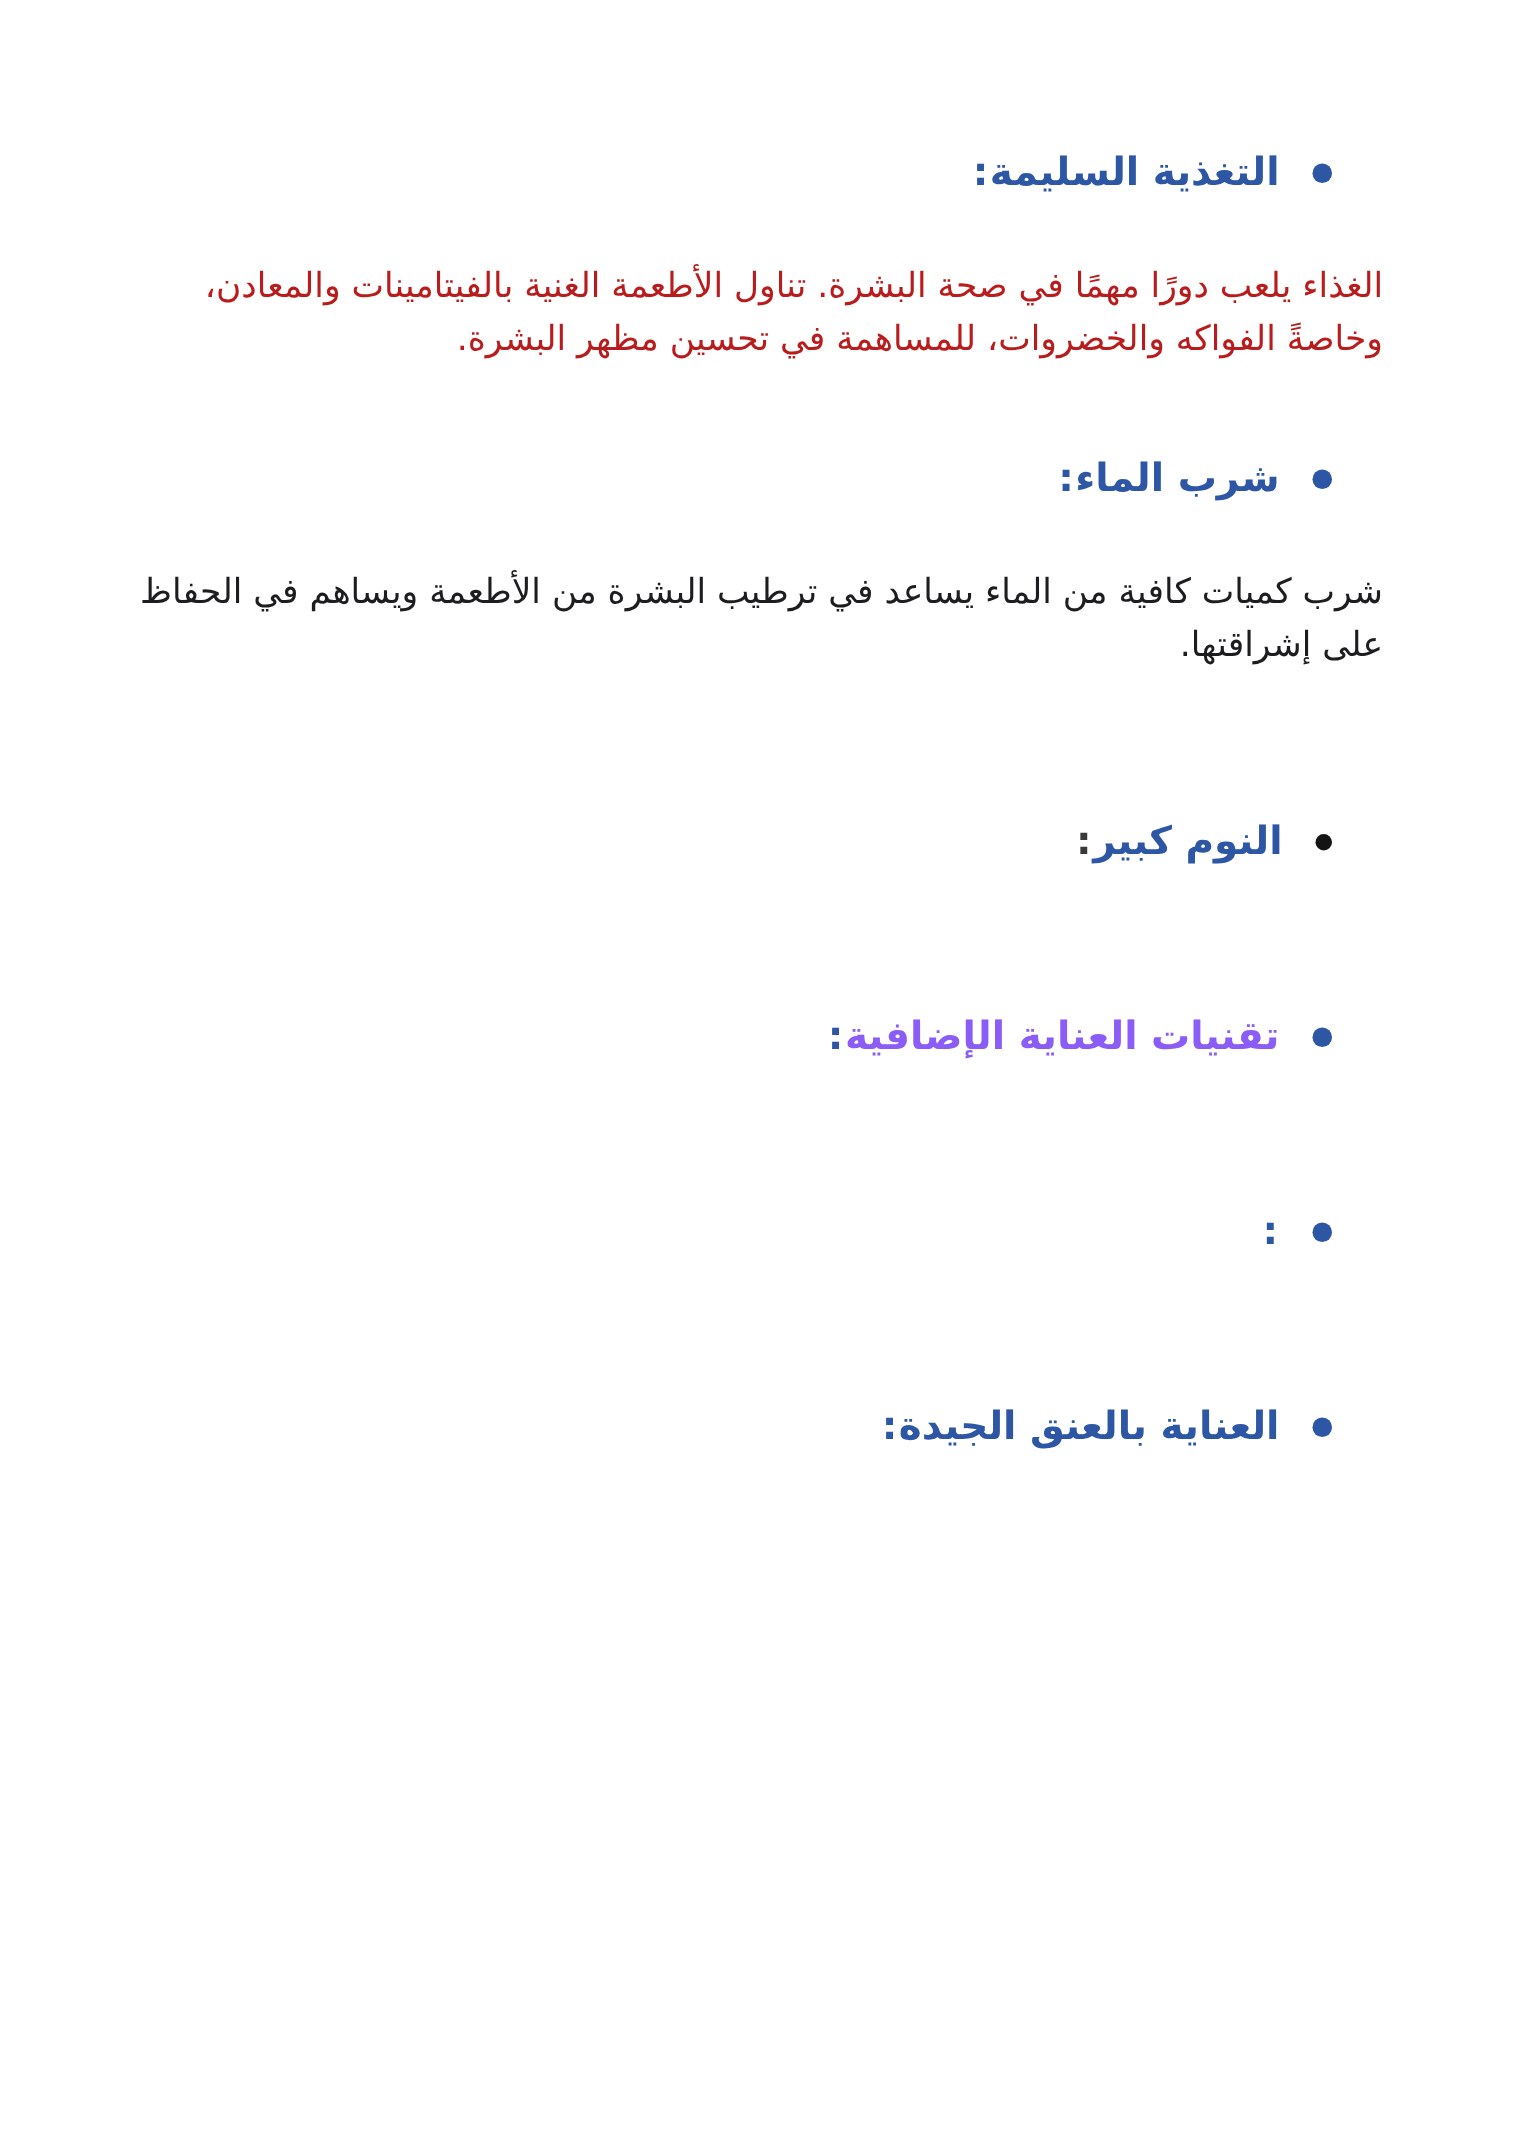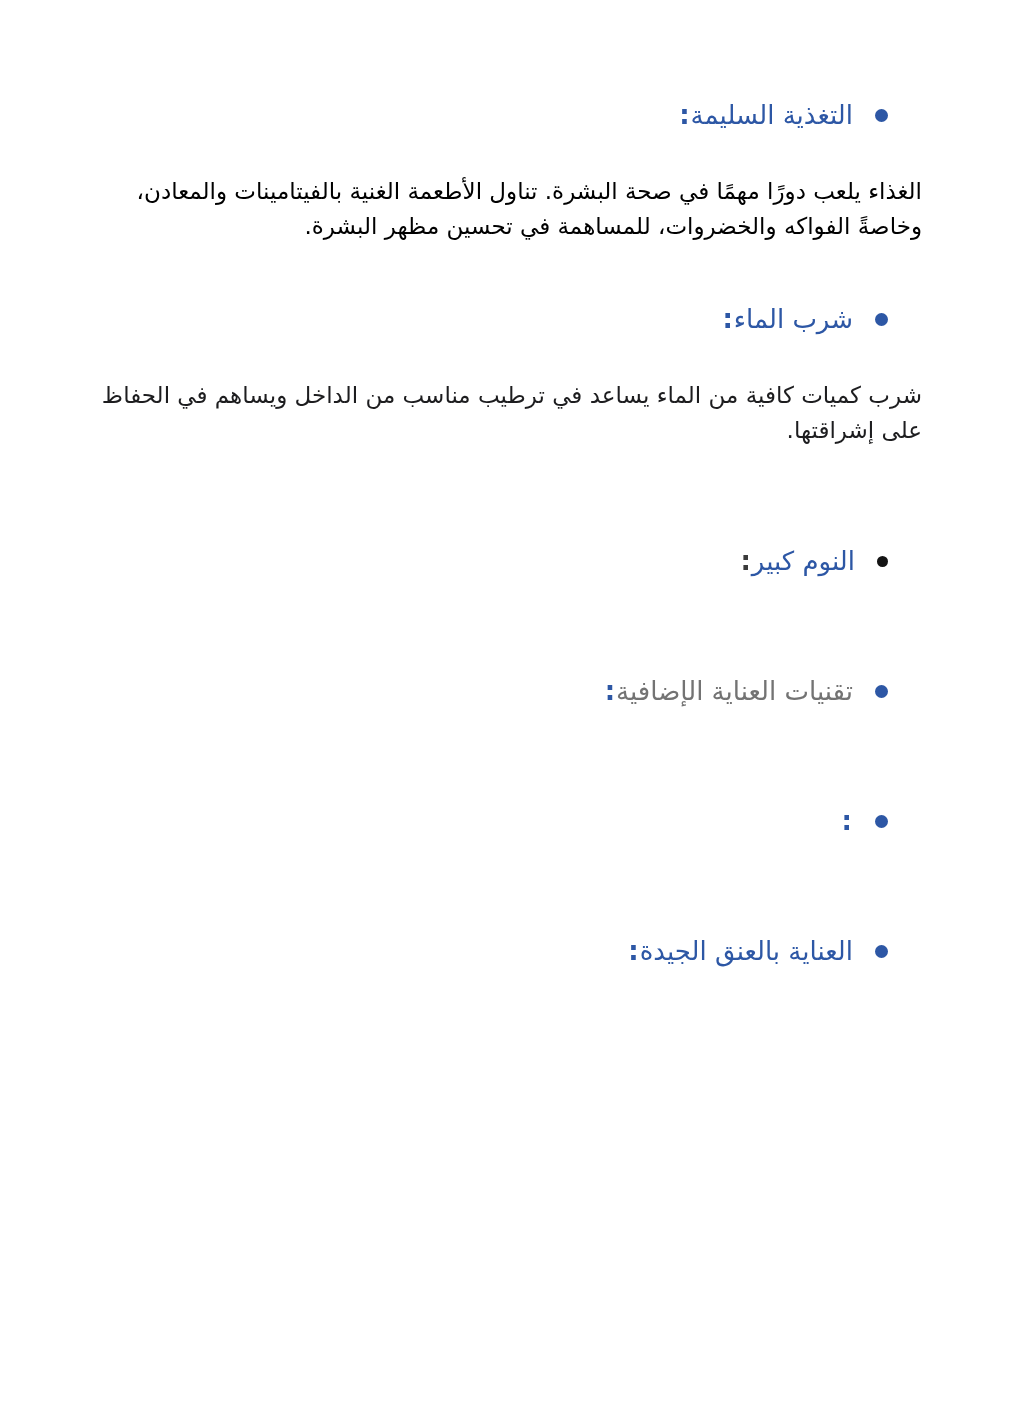--- a/index.html
+++ b/index.html
@@ -29,21 +29,21 @@
     line-height: 34px;
   }
   .bullet {
     display: inline-block;
     border-radius: 50%;
     margin-left: 22px;
     flex: 0 0 auto;
   }
   .heading-text {
     font-size: 26px;
-    font-weight: normal;
+    font-weight: bold;
     letter-spacing: 0.2px;
   }
   .heading-colon {
     font-size: 26px;
     font-weight: bold;
     margin-right: 1px;
   }
   .section-body {
     margin: 42px 0 0 0;
     font-size: 23px;
@@ -57,44 +57,44 @@
 
 <div class="page">
   <div class="content">
     <div>
   <div class="section">
     <div class="section-heading">
       <span class="bullet" style="background: rgb(45, 87, 165); width: 13px; height: 13px;"></span>
       <span class="heading-text" style="color: rgb(45, 87, 165);">التغذية السليمة</span>
       <span class="heading-colon" style="color: rgb(45, 87, 165);">:</span>
     </div>
-    <p class="section-body" style="color: #000000;">الغذاء يلعب دورًا مهمًا في صحة البشرة. تناول الأطعمة الغنية بالفيتامينات والمعادن، وخاصةً الفواكه والخضروات، للمساهمة في تحسين مظهر البشرة.</p>
+    <p class="section-body" style="color: #b91c1c;">الغذاء يلعب دورًا مهمًا في صحة البشرة. تناول الأطعمة الغنية بالفيتامينات والمعادن، وخاصةً الفواكه والخضروات، للمساهمة في تحسين مظهر البشرة.</p>
   </div>
 
   <div class="section">
     <div class="section-heading">
       <span class="bullet" style="background: rgb(45, 87, 165); width: 13px; height: 13px;"></span>
       <span class="heading-text" style="color: rgb(45, 87, 165); text-align: center;">شرب الماء</span>
       <span class="heading-colon" style="color: rgb(45, 87, 165);">:</span>
     </div>
-    <p class="section-body" style="color: rgb(29, 29, 31);">شرب كميات كافية من الماء يساعد في ترطيب مناسب من الداخل ويساهم في الحفاظ على إشراقتها.</p>
+    <p class="section-body" style="color: rgb(29, 29, 31);">شرب كميات كافية من الماء يساعد في ترطيب البشرة من الأطعمة ويساهم في الحفاظ على إشراقتها.</p>
   </div>
 
   <div class="section">
     <div class="section-heading">
       <span class="bullet" style="background: rgb(20, 20, 20); width: 11px; height: 11px;"></span>
       <span class="heading-text" style="color: rgb(45, 87, 165);">النوم كبير</span>
       <span class="heading-colon" style="color: rgb(58, 58, 58);">:</span>
     </div>
   </div>
 
   <div class="section">
     <div class="section-heading">
       <span class="bullet" style="background: rgb(45, 87, 165); width: 13px; height: 13px;"></span>
-      <span class="heading-text" style="color: #737373;">تقنيات العناية الإضافية</span>
+      <span class="heading-text" style="color: #8b5cf6;">تقنيات العناية الإضافية</span>
       <span class="heading-colon" style="color: rgb(45, 87, 165);">:</span>
     </div>
   </div>
 
   <div class="section">
     <div class="section-heading">
       <span class="bullet" style="background: rgb(45, 87, 165); width: 13px; height: 13px;"></span>
       <span class="heading-colon" style="color: rgb(45, 87, 165);">:</span>
     </div>
   </div>

